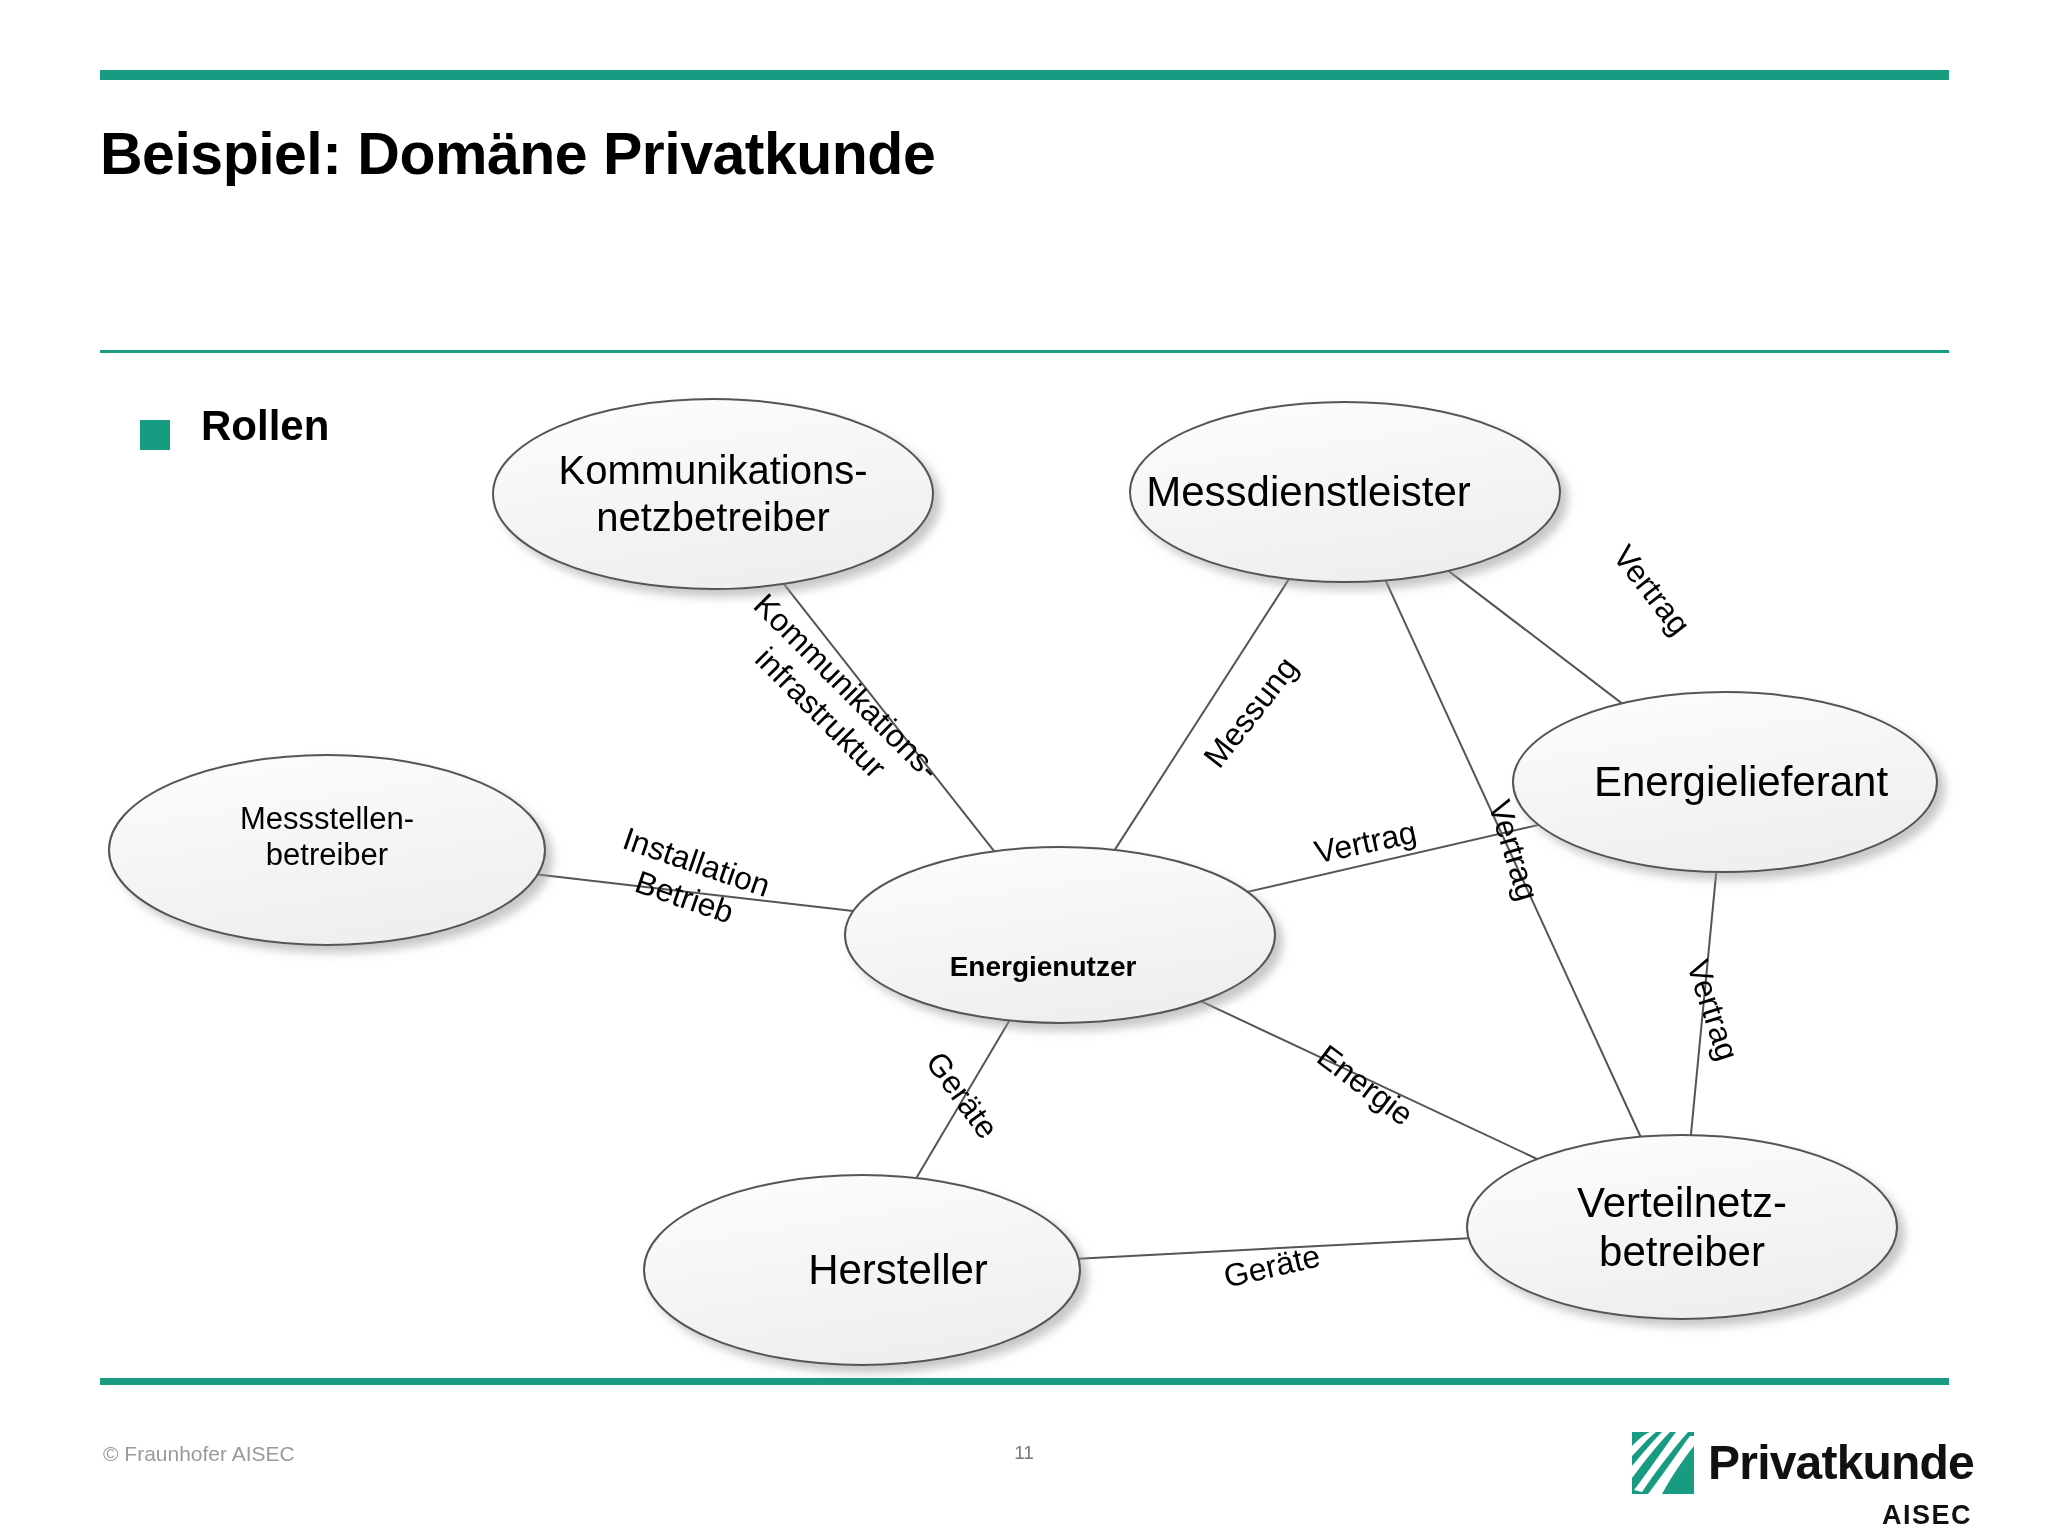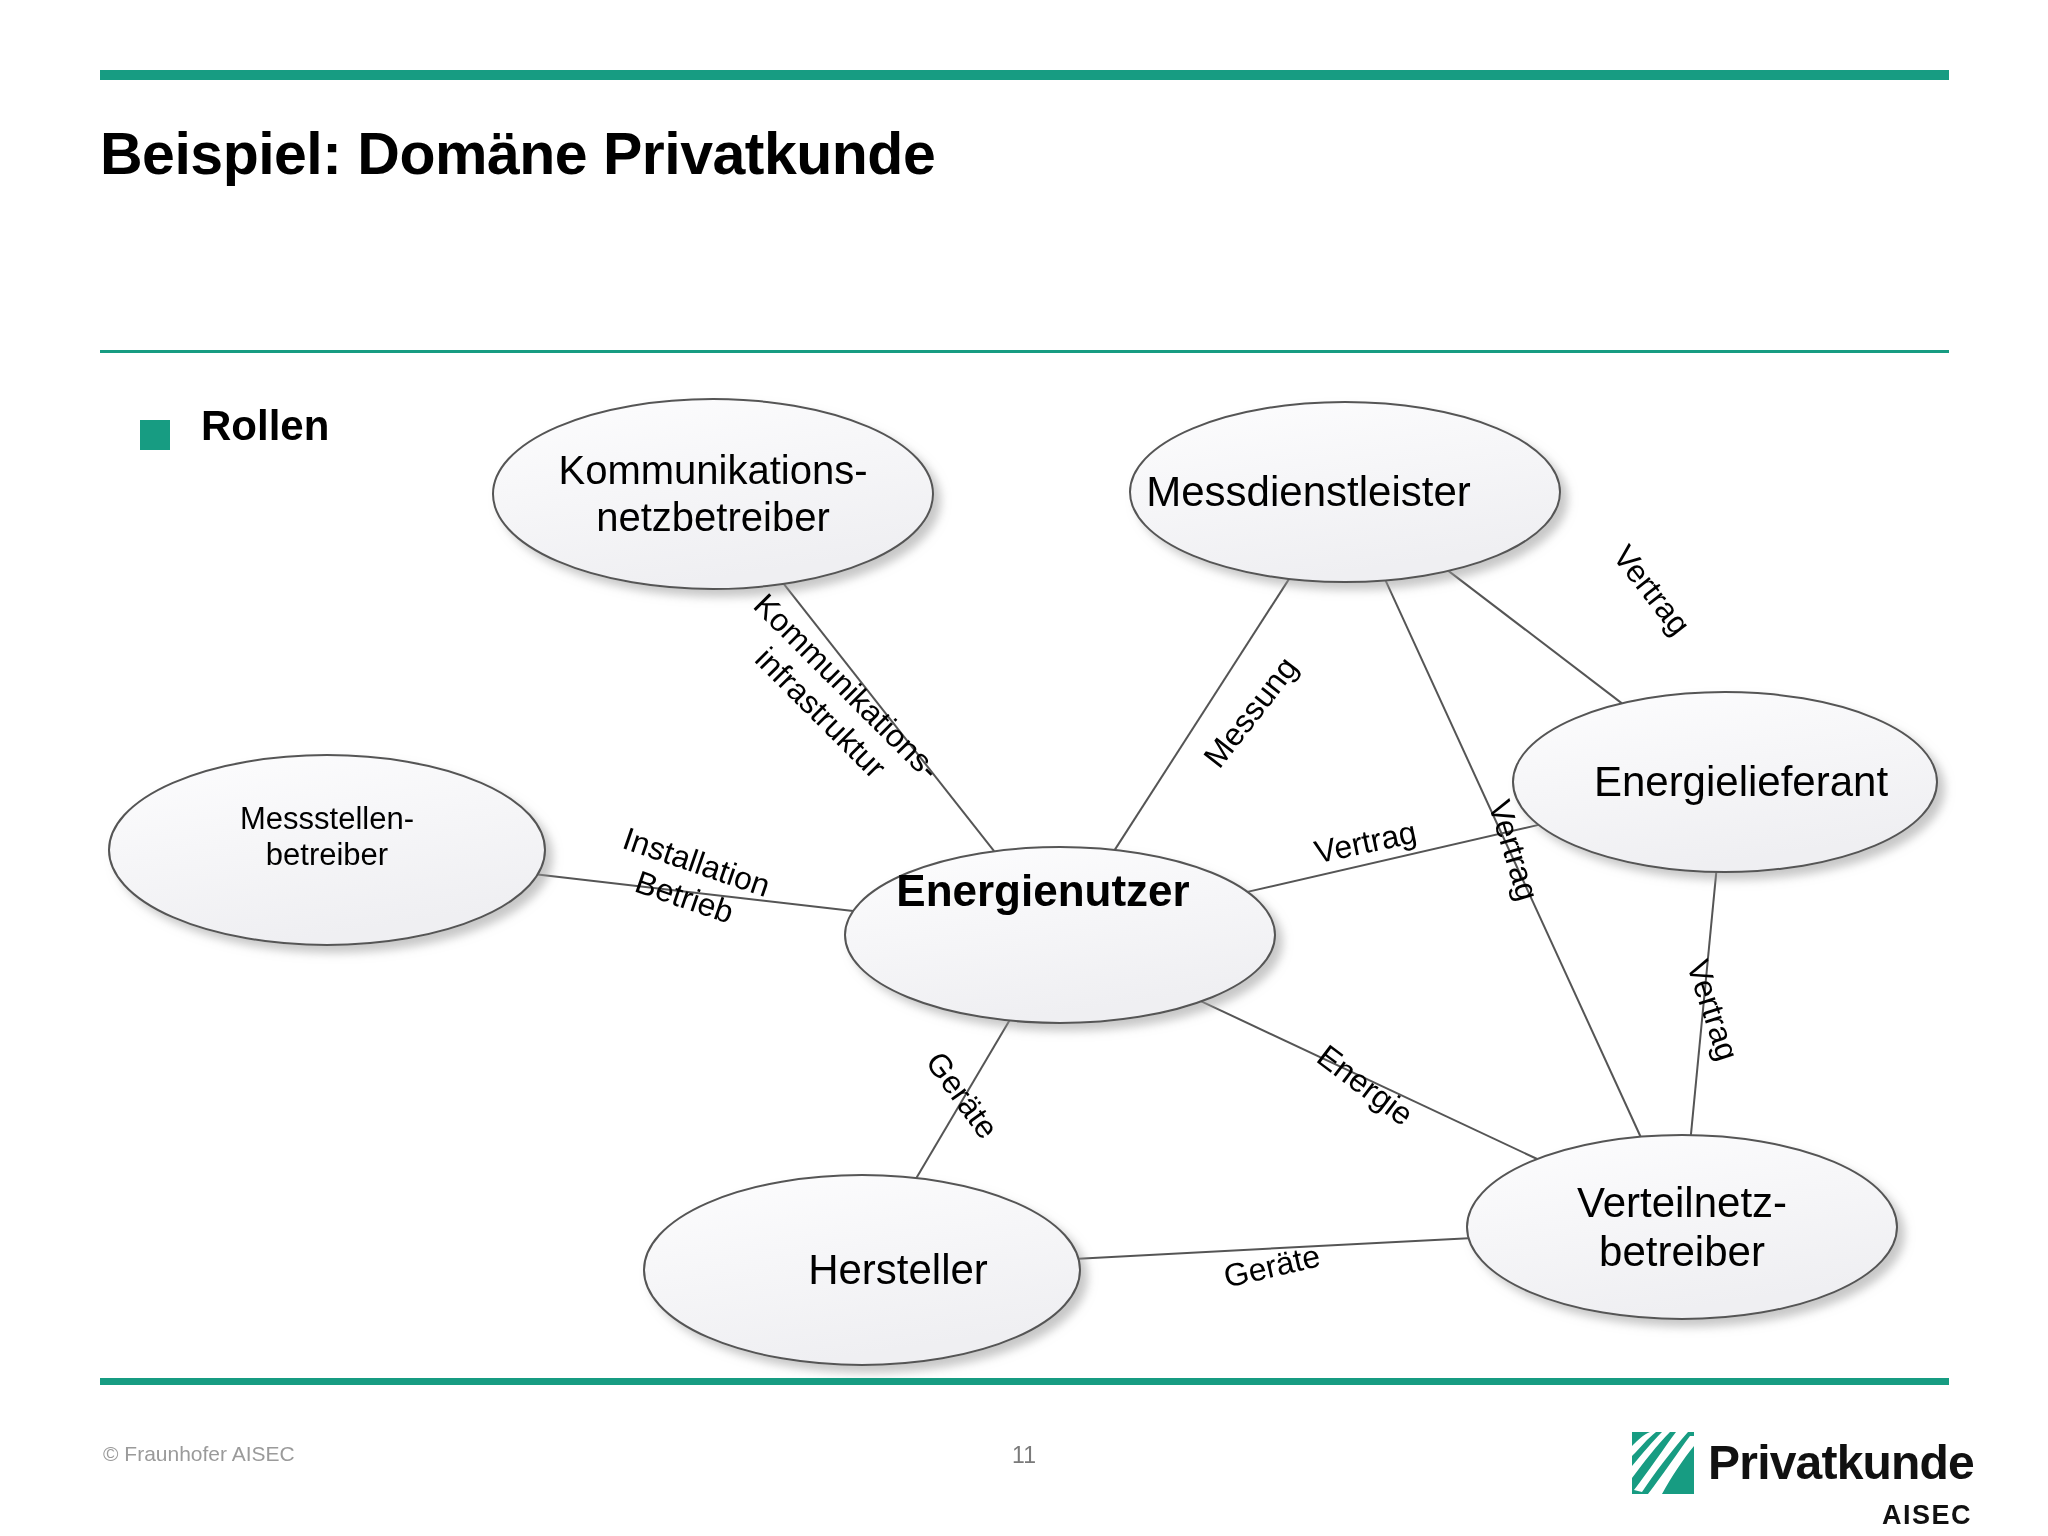--- a/index.html
+++ b/index.html
@@ -110,21 +110,21 @@
     font-size: 21px;
     color: #9a9a9a;
     white-space: nowrap;
   }
   .page-number {
     position: absolute;
     left: 0;
     top: 1442px;
     width: 2048px;
     text-align: center;
-    font-size: 23px;
+    font-size: 19px;
     color: #7a7a7a;
   }
   .logo {
     position: absolute;
     right: 74px;
     top: 1432px;
     display: flex;
     flex-direction: column;
     align-items: flex-end;
   }
@@ -198,21 +198,21 @@
       <ellipse cx="1682" cy="1227" rx="215" ry="92" fill="url(#nodeGrad)" stroke="#555555" stroke-width="2" filter="url(#nodeShadow)"></ellipse>
     </g>
 </svg>
 <div id="node-labels">
     <div class="node-label" style="font-size: 40px; font-weight: normal; width: 440px; left: 493px; top: 447px;">Kommunikations-
 netzbetreiber</div>
     <div class="node-label" style="font-size: 42px; font-weight: normal; width: 357px; left: 1130px; top: 467px;">Messdienstleister</div>
     <div class="node-label" style="font-size: 31px; font-weight: normal; width: 436px; left: 109px; top: 800.5px;">Messstellen-
 betreiber</div>
     <div class="node-label" style="font-size: 42px; font-weight: normal; width: 424px; left: 1513px; top: 757px; margin-left: 16px;">Energielieferant</div>
-    <div class="node-label" style="font-size: 44px; font-weight: bold; width: 396px; left: 845px; top: 865px;">Energienutzer</div>
+    <div class="node-label" style="font-size: 28px; font-weight: bold; width: 396px; left: 845px; top: 950px;">Energienutzer</div>
     <div class="node-label" style="font-size: 42px; font-weight: normal; width: 508px; left: 644px; top: 1245px;">Hersteller</div>
     <div class="node-label" style="font-size: 42px; font-weight: normal; width: 430px; left: 1467px; top: 1177.5px;">Verteilnetz-
 betreiber</div>
   </div>
 <div id="edge-labels">
     <div class="edge-label" style="font-size: 32px; left: 709.5px; top: 663px; transform: rotate(45deg);">Kommunikations-
 infrastruktur</div>
     <div class="edge-label" style="font-size: 32px; left: 613.5px; top: 843px; transform: rotate(19deg);">Installation
 Betrieb</div>
     <div class="edge-label" style="font-size: 32px; left: 1186px; top: 693.5px; transform: rotate(-52deg);">Messung</div>

